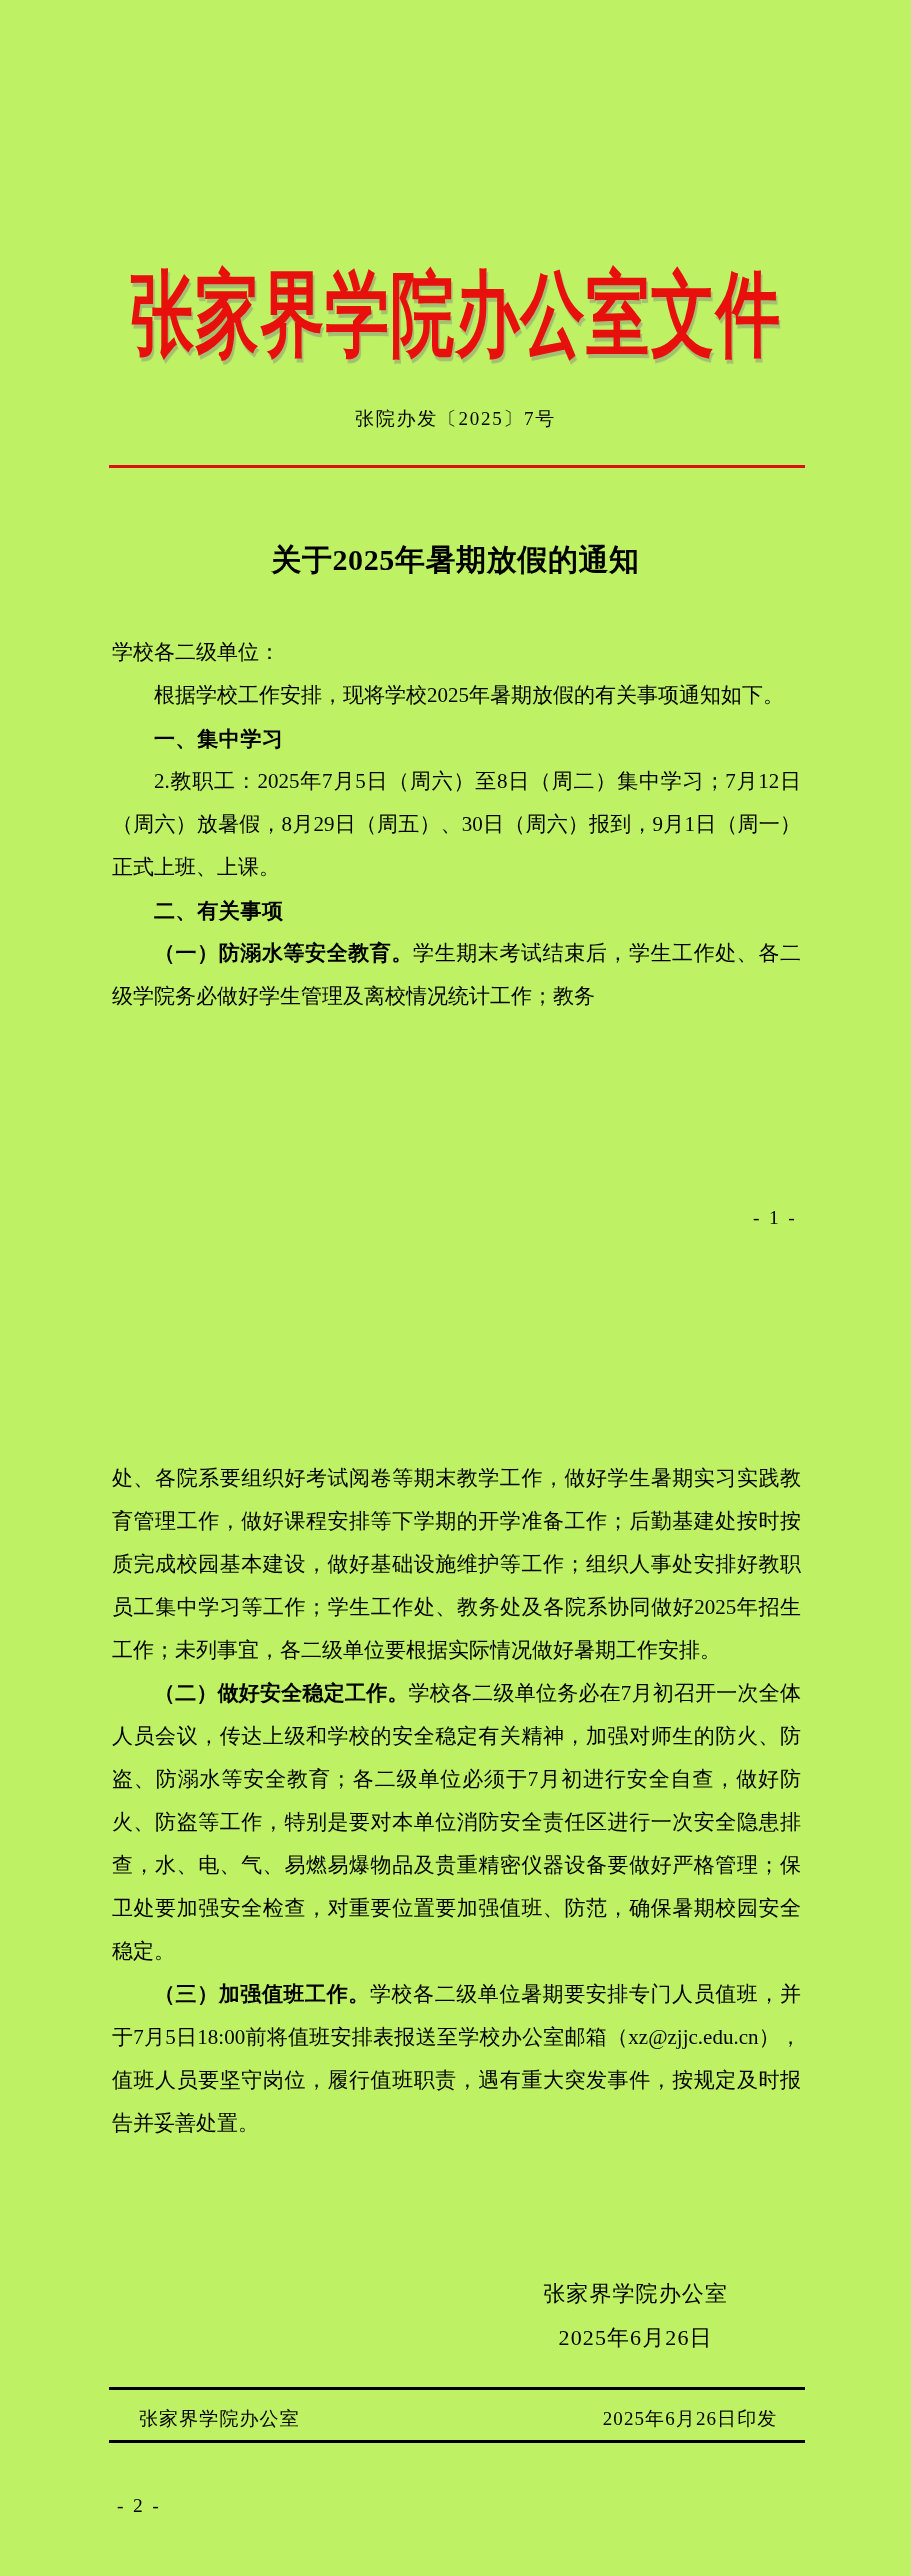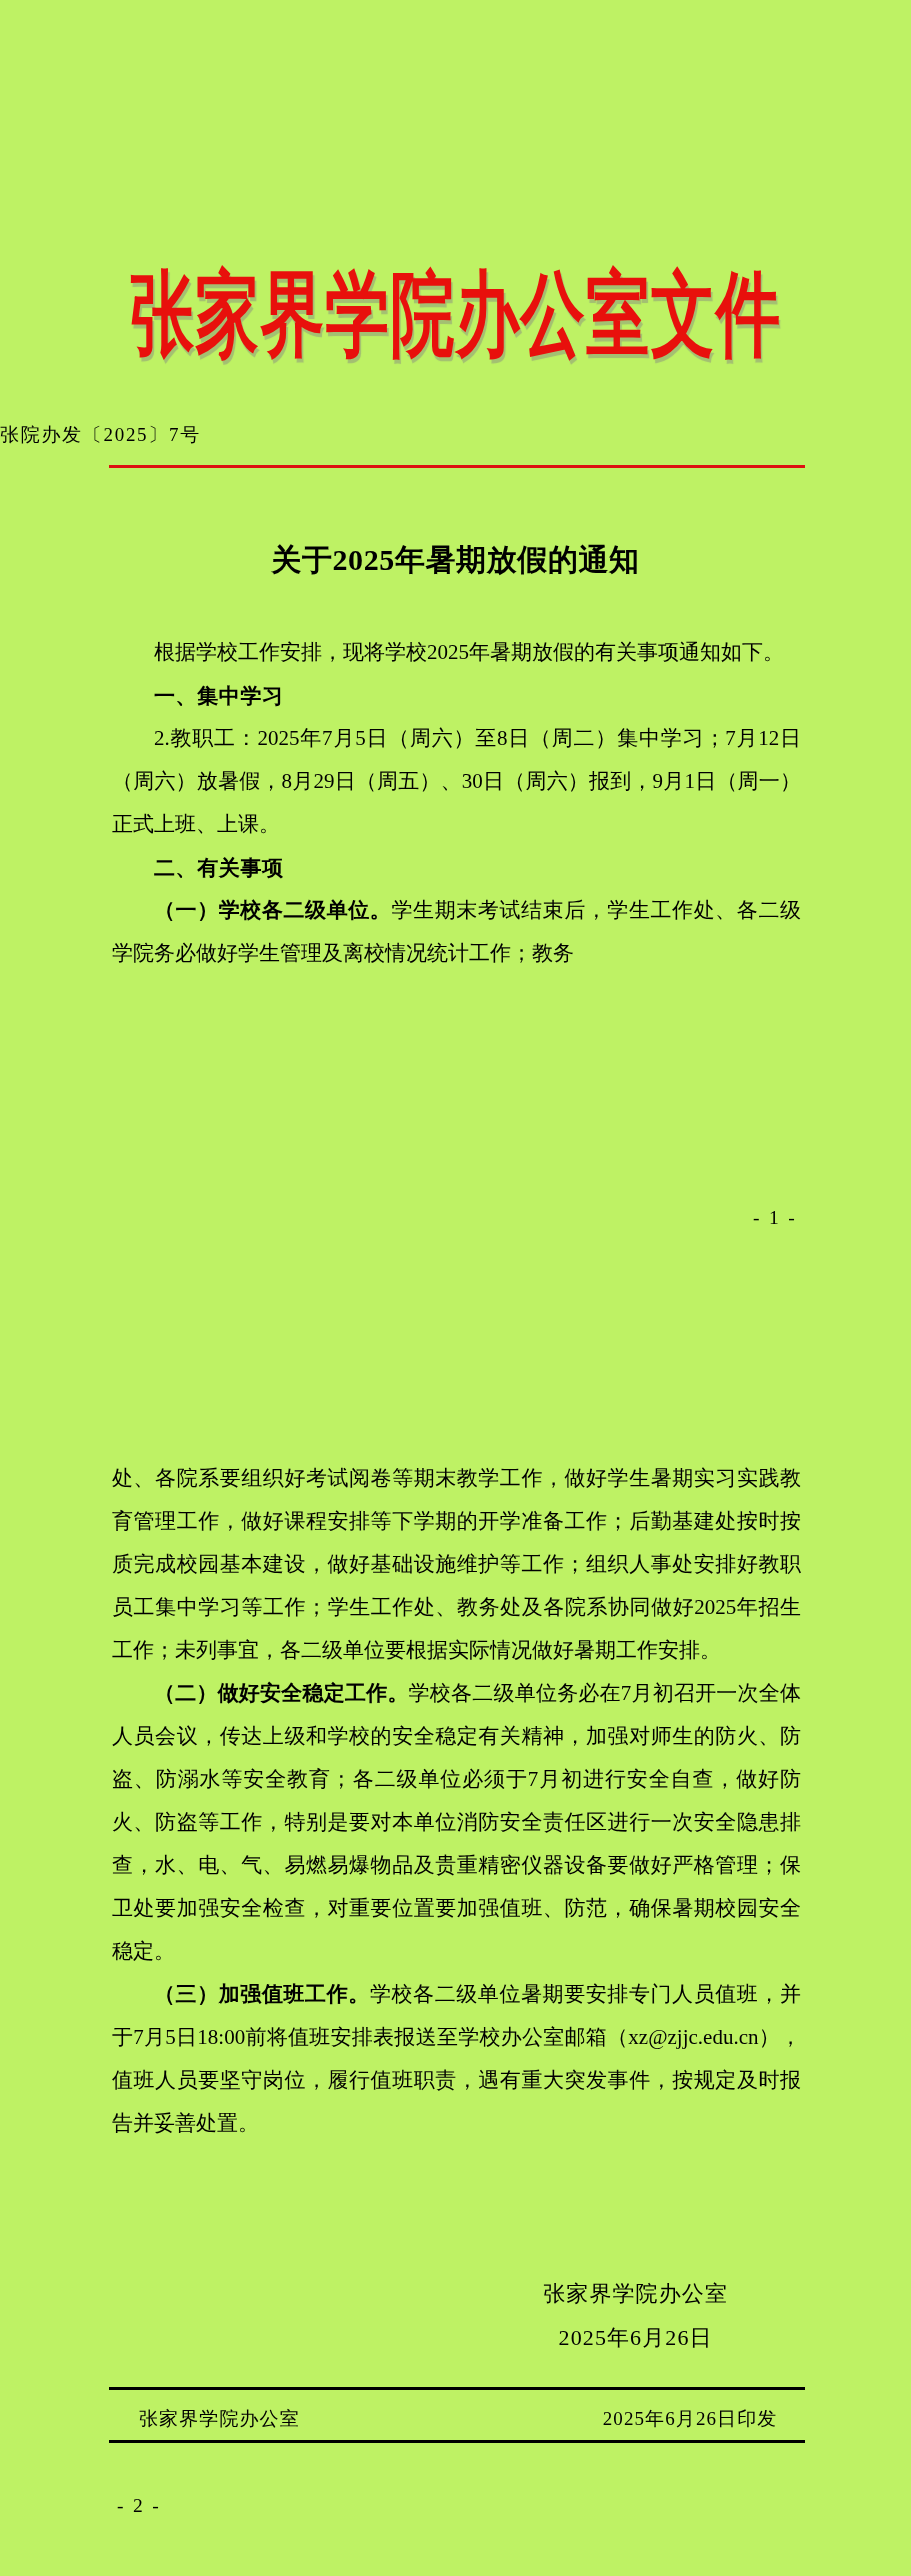--- a/index.html
+++ b/index.html
@@ -18,22 +18,22 @@
     text-align:center;
     font-size:64px; line-height:64px; font-weight:bold;
     letter-spacing:1.1px;
     color:#e8100c;
     transform:scaleY(1.45);
     transform-origin:50% 50%;
     text-shadow:1.7px 2.3px 0.6px rgba(130,130,130,0.45);
     white-space:nowrap;
   }
   .doc-number{
-    position:absolute; top:422px; left:0; width:100%;
-    text-align:left;
+    position:absolute; top:406px; left:0; width:100%;
+    text-align:center;
     font-size:19px; line-height:26.4px;
     letter-spacing:1.7px;
   }
   .red-rule{
     position:absolute; top:465px; left:109px;
     width:696px; height:2.9px;
     background:#dd1111;
   }
   
   .notice-title{
@@ -93,25 +93,26 @@
 
 <div class="doc">
 
   <div class="org-title">张家界学院办公室文件</div>
   <div class="doc-number">张院办发〔2025〕7号</div>
   <div class="red-rule"></div>
 
   <div class="notice-title">关于2025年暑期放假的通知</div>
 
   <div class="body-block body-page1">
+    <p>学校各二级单位：</p>
     <p class="indent">根据学校工作安排，现将学校2025年暑期放假的有关事项通知如下。</p>
     <p class="sec-heading">一、集中学习</p>
     <p class="indent">2.教职工：2025年7月5日（周六）至8日（周二）集中学习；7月12日（周六）放暑假，8月29日（周五）、30日（周六）报到，9月1日（周一）正式上班、上课。</p>
     <p class="sec-heading">二、有关事项</p>
-    <p class="indent"><span class="lead">（一）学校各二级单位。</span><span>学生期末考试结束后，学生工作处、各二级学院务必做好学生管理及离校情况统计工作；教务</span></p>
+    <p class="indent"><span class="lead">（一）防溺水等安全教育。</span><span>学生期末考试结束后，学生工作处、各二级学院务必做好学生管理及离校情况统计工作；教务</span></p>
   </div>
 
   <div class="pageno pageno-1">- 1 -</div>
 
   <div class="body-block body-page2">
     <p>处、各院系要组织好考试阅卷等期末教学工作，做好学生暑期实习实践教育管理工作，做好课程安排等下学期的开学准备工作；后勤基建处按时按质完成校园基本建设，做好基础设施维护等工作；组织人事处安排好教职员工集中学习等工作；学生工作处、教务处及各院系协同做好2025年招生工作；未列事宜，各二级单位要根据实际情况做好暑期工作安排。</p>
     <p class="indent"><span class="lead">（二）做好安全稳定工作。</span><span>学校各二级单位务必在7月初召开一次全体人员会议，传达上级和学校的安全稳定有关精神，加强对师生的防火、防盗、防溺水等安全教育；各二级单位必须于7月初进行安全自查，做好防火、防盗等工作，特别是要对本单位消防安全责任区进行一次安全隐患排查，水、电、气、易燃易爆物品及贵重精密仪器设备要做好严格管理；保卫处要加强安全检查，对重要位置要加强值班、防范，确保暑期校园安全稳定。</span></p>
     <p class="indent"><span class="lead">（三）加强值班工作。</span><span>学校各二级单位暑期要安排专门人员值班，并于7月5日18:00前将值班安排表报送至学校办公室邮箱（xz@zjjc.edu.cn），值班人员要坚守岗位，履行值班职责，遇有重大突发事件，按规定及时报告并妥善处置。</span></p>
   </div>
 

